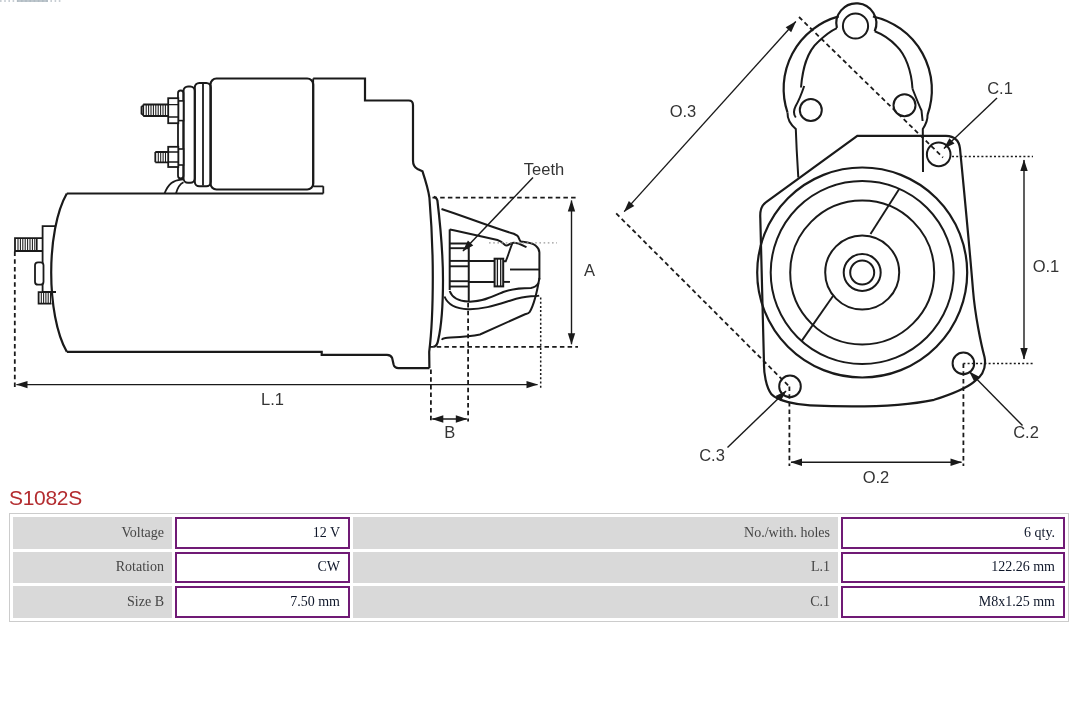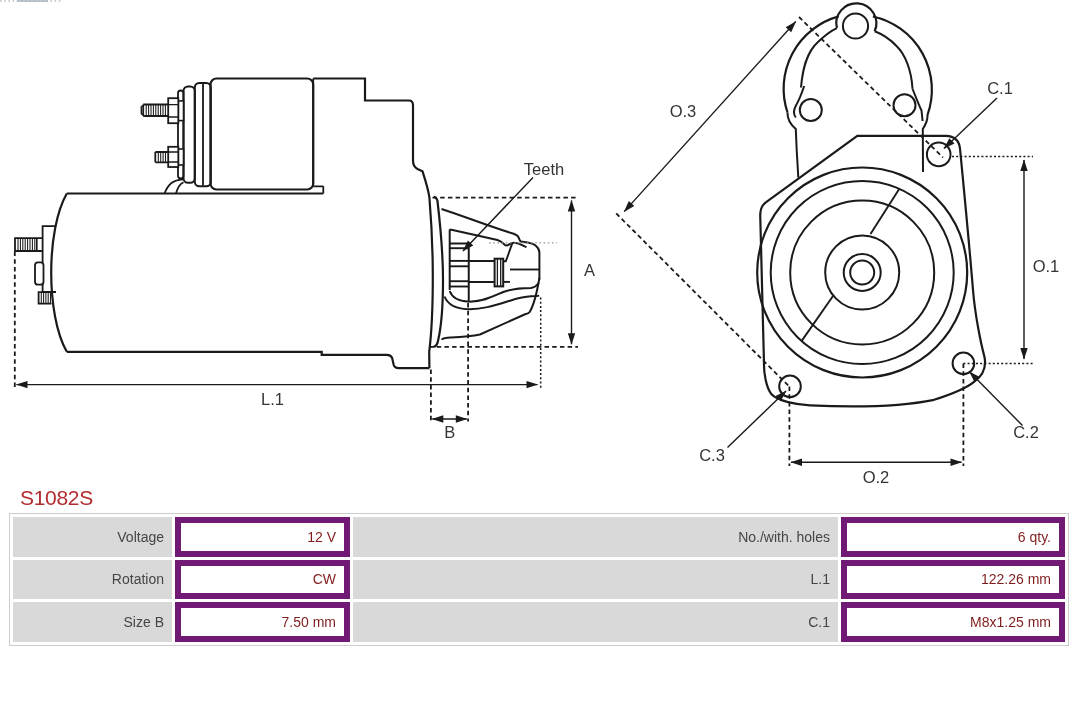--- a/index.html
+++ b/index.html
@@ -1,23 +1,23 @@
 <!DOCTYPE html>
 <html><head>
 <meta charset="utf-8">
 <style>
   html,body{margin:0;padding:0;background:#fff;width:1080px;height:720px;overflow:hidden;}
   body{font-family:"Liberation Sans", sans-serif;}
   #stage{position:relative;width:1080px;height:720px;}
   svg{position:absolute;left:0;top:0;}
-  #title{position:absolute;left:20px;top:487px;font-size:21px;line-height:21px;color:#b32c2f;letter-spacing:-0.3px;}
-  table{position:absolute;left:9px;top:513px;border-collapse:separate;border-spacing:3px;background:#fff;border:1px solid #ccc;table-layout:fixed;}
+  #title{position:absolute;left:9px;top:487px;font-size:21px;line-height:21px;color:#b32c2f;letter-spacing:-0.3px;}
+  table{position:absolute;left:9px;top:513px;border-collapse:separate;border-spacing:3px;background:#fff;border:1px solid #ccc;table-layout:fixed;font-family:Liberation Serif, serif;}
   td{height:29.5px;font-size:14px;padding:0 8px 0 0;text-align:right;vertical-align:middle;overflow:hidden;white-space:nowrap;}
   td.l{background:#d9d9d9;color:#454545;}
-  td.v{background:#fff;border:6px solid #701a75;color:#7f1d1d;height:27.5px;}
+  td.v{background:#fff;border:2px solid #701a75;color:#0f172a;height:27.5px;}
 </style>
 </head>
 <body>
 <div id="stage">
 <svg width="1080" height="720" viewBox="0 0 1080 720">
 <defs>
 <marker id="ah" markerWidth="13" markerHeight="9" refX="11.5" refY="4.5" orient="auto-start-reverse" markerUnits="userSpaceOnUse">
 <path d="M0.5,0.8 L12,4.5 L0.5,8.2 z" fill="#1a1a1a"></path>
 </marker>
 </defs>

